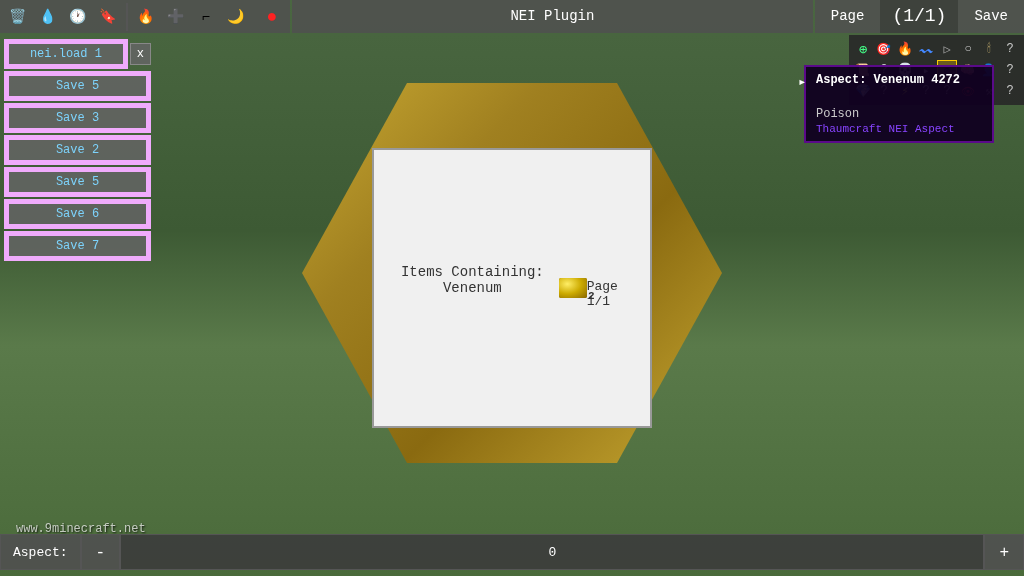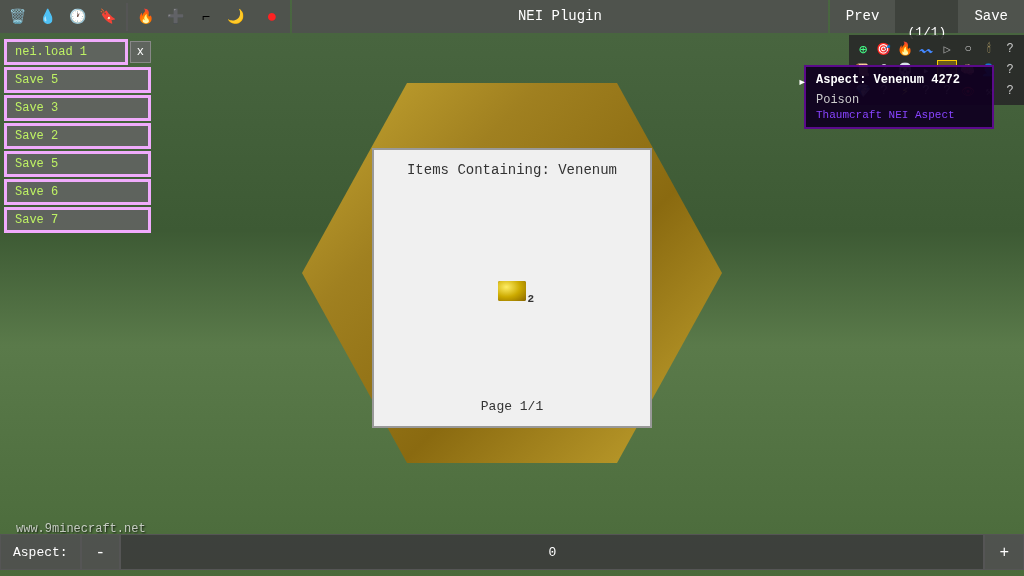--- a/index.html
+++ b/index.html
@@ -103,25 +103,25 @@
       color: #ffffff;
       font-family: 'Courier New', monospace;
       font-size: 14px;
       cursor: pointer;
       white-space: nowrap;
     }
 
     .page-indicator {
       background: rgba(60,60,60,0.85);
       height: 33px;
-      padding: 16px 12px;
+      padding: 0 12px;
       line-height: 33px;
       color: #ffffff;
       font-family: 'Courier New', monospace;
-      font-size: 13px;
+      font-size: 18px;
     }
 
     
     .left-sidebar {
       position: absolute;
       top: 35px;
       left: 0;
       width: 155px;
       z-index: 10;
       display: flex;
@@ -131,28 +131,28 @@
     }
 
     .save-slot {
       display: flex;
       align-items: center;
       gap: 2px;
     }
 
     .save-btn {
       background: rgba(100,100,100,0.85);
-      color: #bef264;
+      color: #7dd3fc;
       font-family: 'Courier New', monospace;
       font-size: 12px;
       padding: 3px 8px;
       cursor: pointer;
-      border: 3px solid #f0abfc;
+      border: 5px solid #f0abfc;
       flex: 1;
-      text-align: left;
+      text-align: center;
     }
 
     .close-btn {
       background: rgba(100,100,100,0.85);
       color: #ffffff;
       font-family: 'Courier New', monospace;
       font-size: 12px;
       padding: 3px 6px;
       cursor: pointer;
       border: 1px solid #888;
@@ -197,21 +197,21 @@
       font-family: 'Courier New', monospace;
       font-size: 12px;
       padding: 6px 10px;
       z-index: 100;
       min-width: 190px;
     }
 
     .tooltip-title {
       color: #ffffff;
       font-weight: bold;
-      margin-bottom: 6px;
+      margin-bottom: 20px;
     }
 
     .tooltip-subtitle {
       color: #cccccc;
       margin-bottom: 2px;
     }
 
     .tooltip-source {
       color: #8844ff;
       font-size: 11px;
@@ -228,21 +228,21 @@
     }
 
     .modal {
       background: #f0f0f0;
       border: 2px solid #999;
       width: 280px;
       min-height: 280px;
       padding: 12px;
       position: relative;
       display: flex;
-      flex-direction: column;
+      flex-direction: row;
       align-items: center;
     }
 
     .modal-title {
       font-family: 'Courier New', monospace;
       font-size: 14px;
       color: #333;
       margin-bottom: 16px;
       text-align: center;
     }
@@ -402,21 +402,21 @@
     <div class="icon-btn">🔥</div>
     <div class="icon-btn">➕</div>
     <div class="icon-btn">⌐</div>
     <div class="icon-btn">🌙</div>
     <div style="height:8px;width:4px;"></div>
     <div class="icon-btn" style="color:#ff2222;font-size:18px;">●</div>
   </div>
 
   <div class="nei-subsets-btn">NEI Plugin</div>
 
-  <div class="nav-btn">Prev</div>
+  <div class="nav-btn">Page</div>
   <div class="page-indicator">(1/1)</div>
   <div class="nav-btn">Save</div>
 </div>
 
 <div class="left-sidebar">
 
   <div class="save-slot">
     <div class="save-btn">nei.load 1</div>
     <div class="close-btn">x</div>
   </div>

